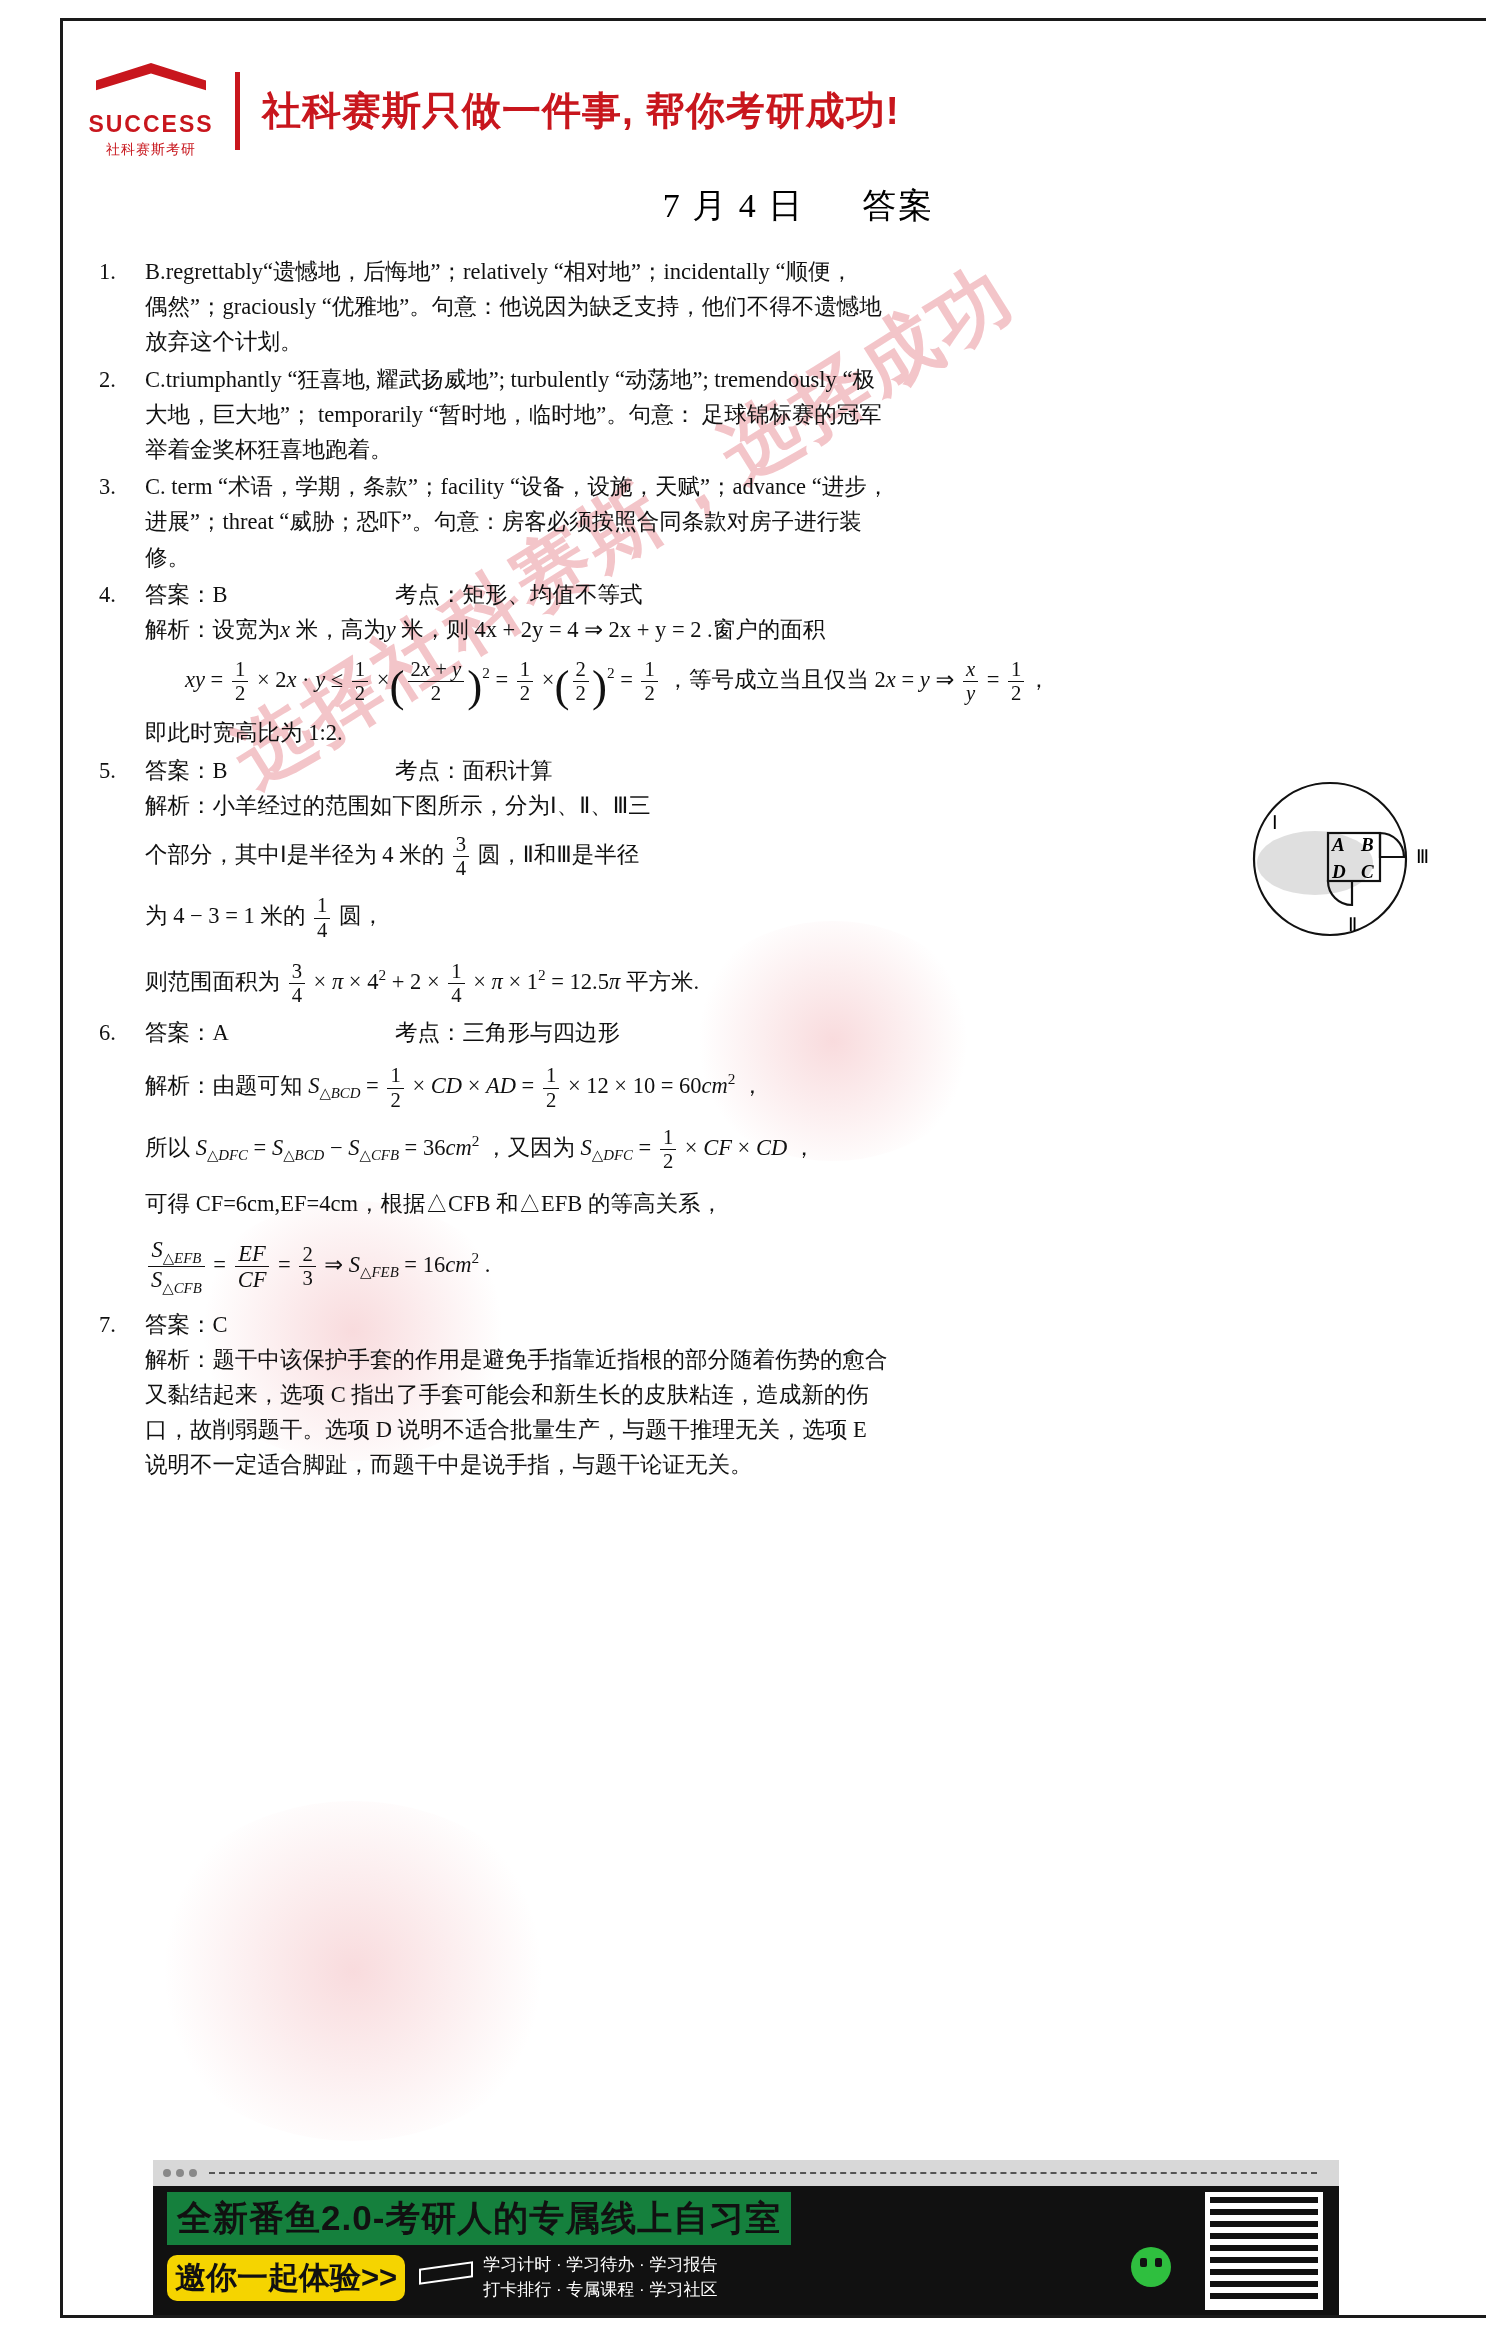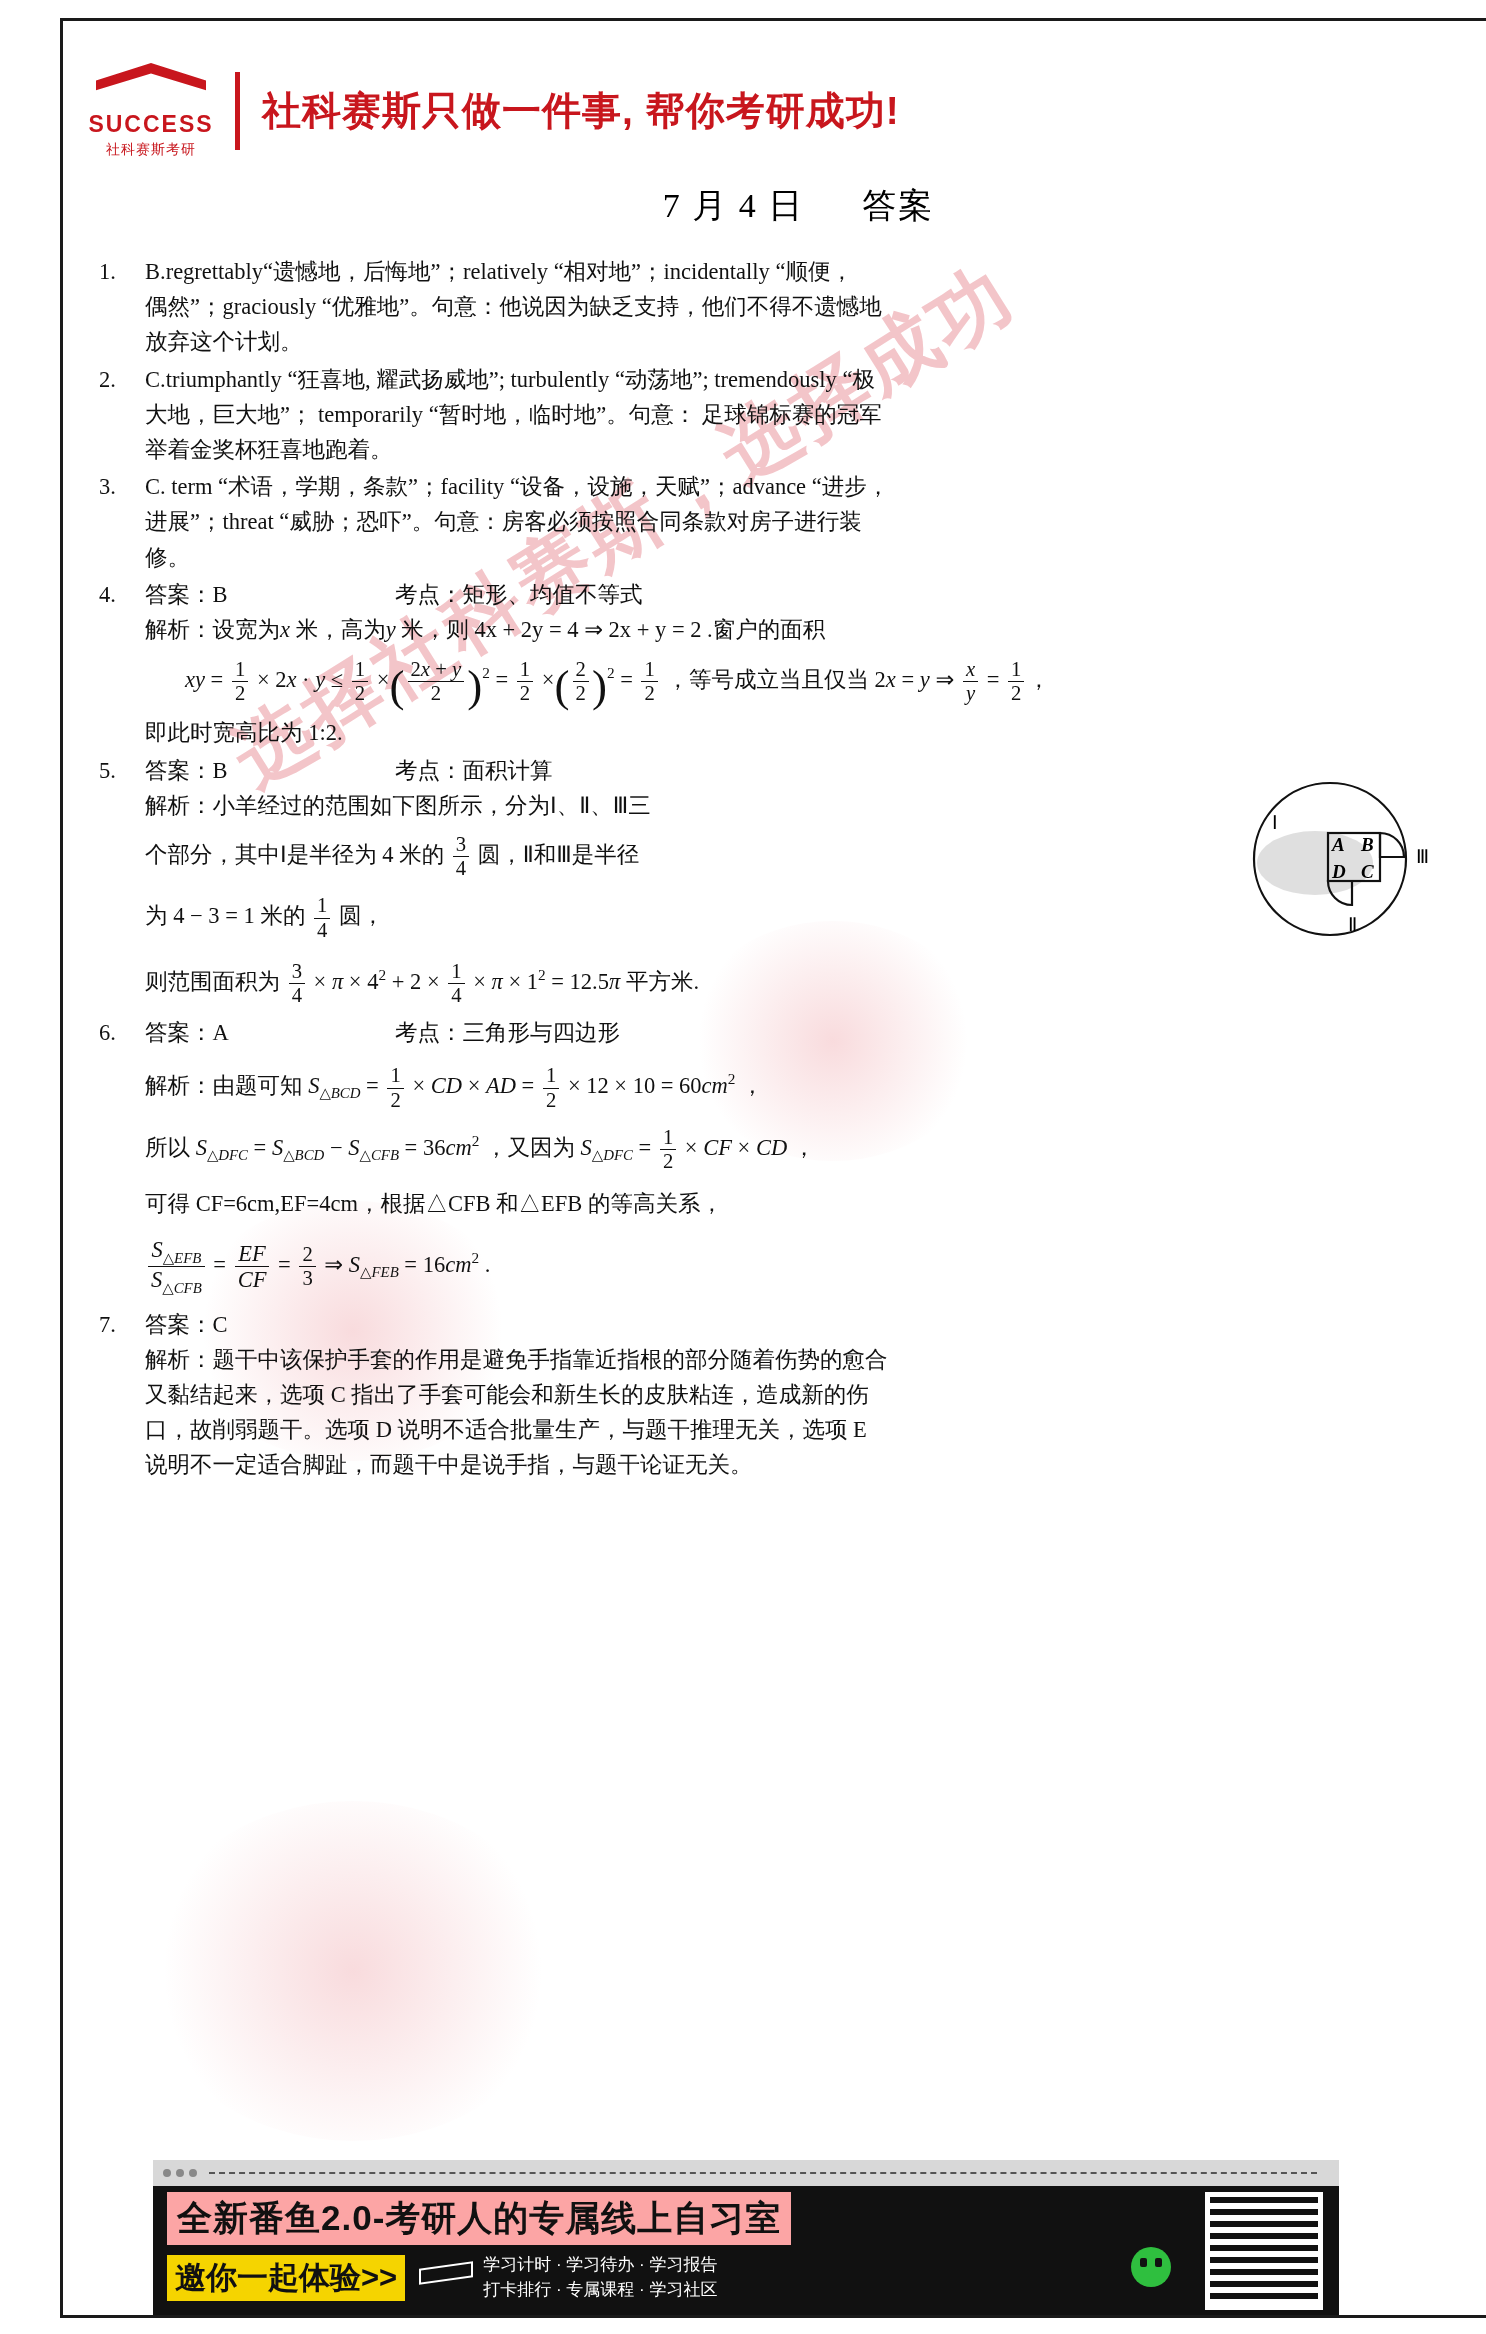--- a/index.html
+++ b/index.html
@@ -131,30 +131,30 @@
   }
   .ad-top{
     height:26px;background:#d8d8d8;display:flex;align-items:center;padding:0 10px;
   }
   .dots{display:flex;gap:5px;}
   .dots span{width:8px;height:8px;border-radius:50%;background:#888;display:block;}
   .ad-dashline{flex:1 1 auto;border-top:2px dashed #555;margin:0 12px;}
   .ad-body{display:flex;height:129px;background:#111;}
   .ad-left{flex:1 1 auto;padding:6px 0 0 14px;}
   .ad-head{
-    background:#fca5a5;color:#111;font-family:"Liberation Sans",sans-serif;
+    background:#15803d;color:#111;font-family:"Liberation Sans",sans-serif;
     font-weight:bold;font-size:35px;padding:3px 10px;display:inline-block;
     letter-spacing:1px;
   }
   .ad-second{
     margin-top:8px;display:flex;align-items:center;gap:14px;
   }
   .ad-sub{
     background:#f5d400;color:#111;font-family:"Liberation Sans",sans-serif;
-    font-weight:bold;font-size:31px;padding:2px 8px;display:inline-block;
+    font-weight:bold;font-size:31px;padding:2px 8px;display:inline-block;border-radius:10px;
   }
   .ad-feat{
     color:#fff;font-family:"Liberation Sans",sans-serif;font-size:17px;line-height:1.45;
   }
   .cap{width:50px;height:30px;position:relative;}
   .cap .board{position:absolute;left:0;top:2px;width:50px;height:12px;background:#111;
     border:2px solid #fff;transform:skewY(-8deg);}
   .ad-right{
     flex:0 0 150px;display:flex;align-items:center;justify-content:center;
   }

